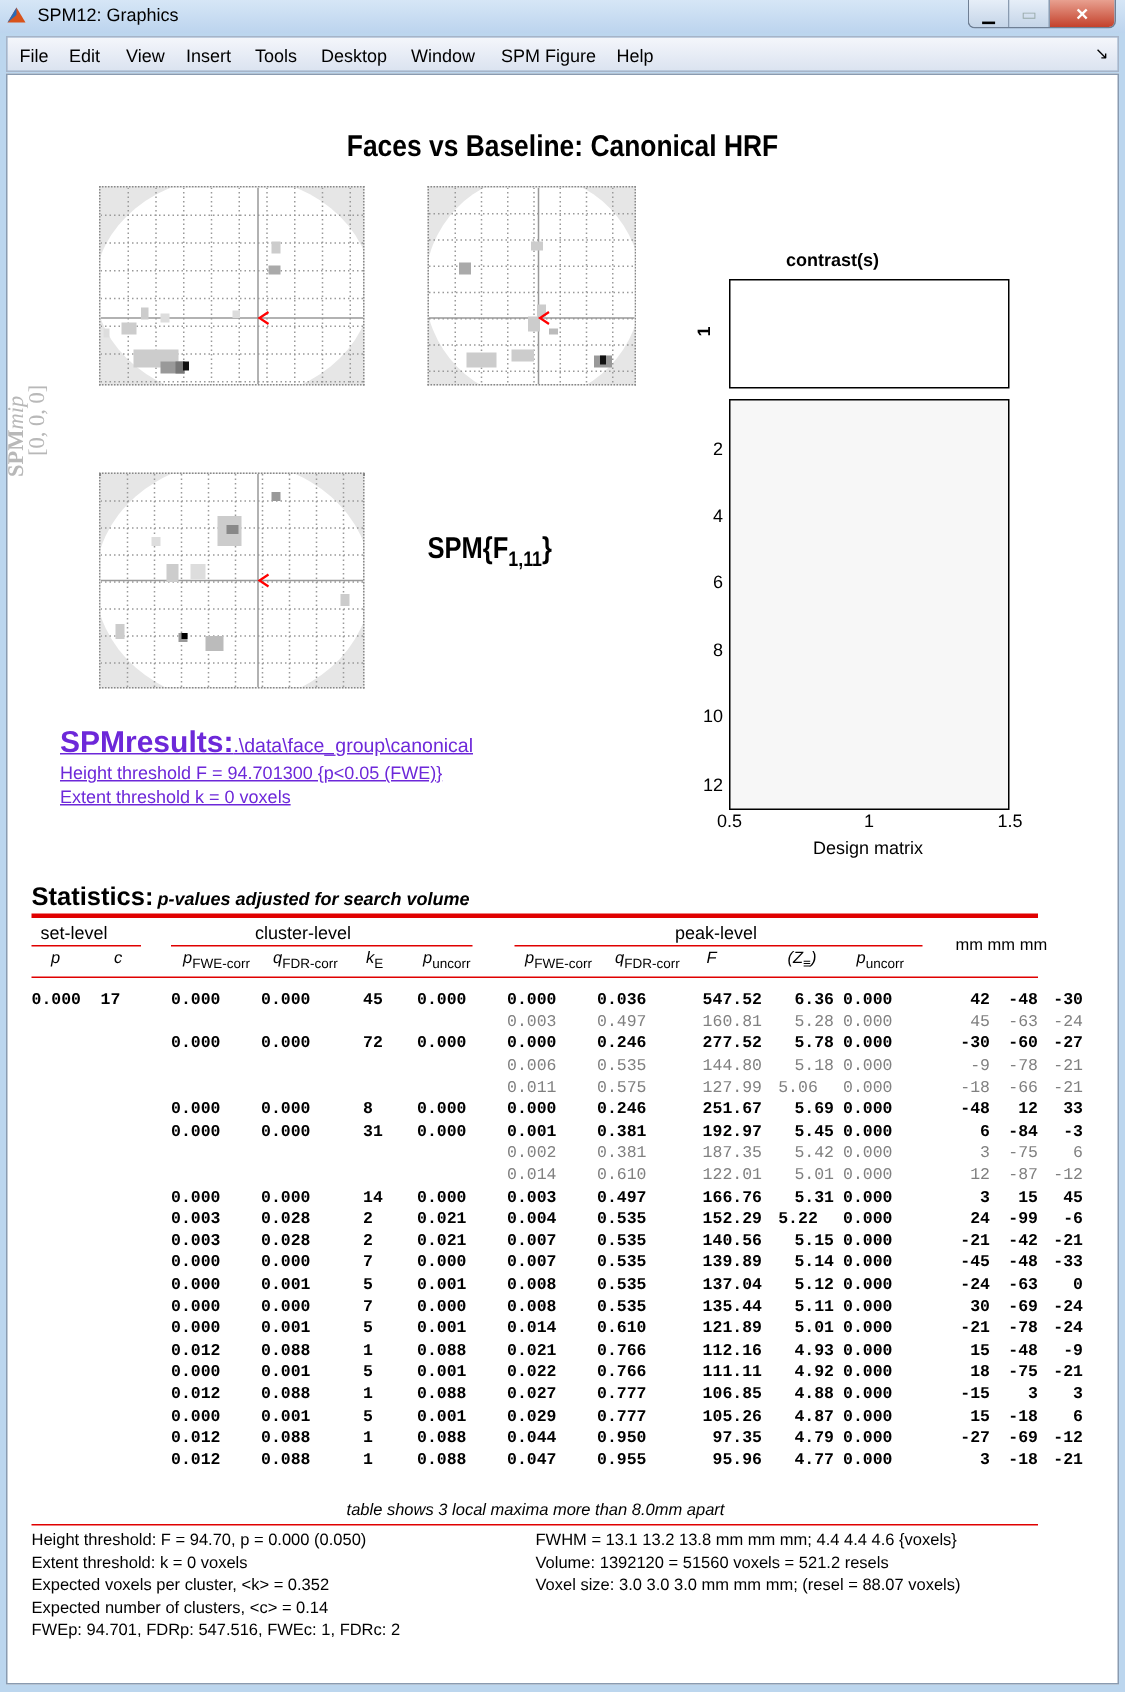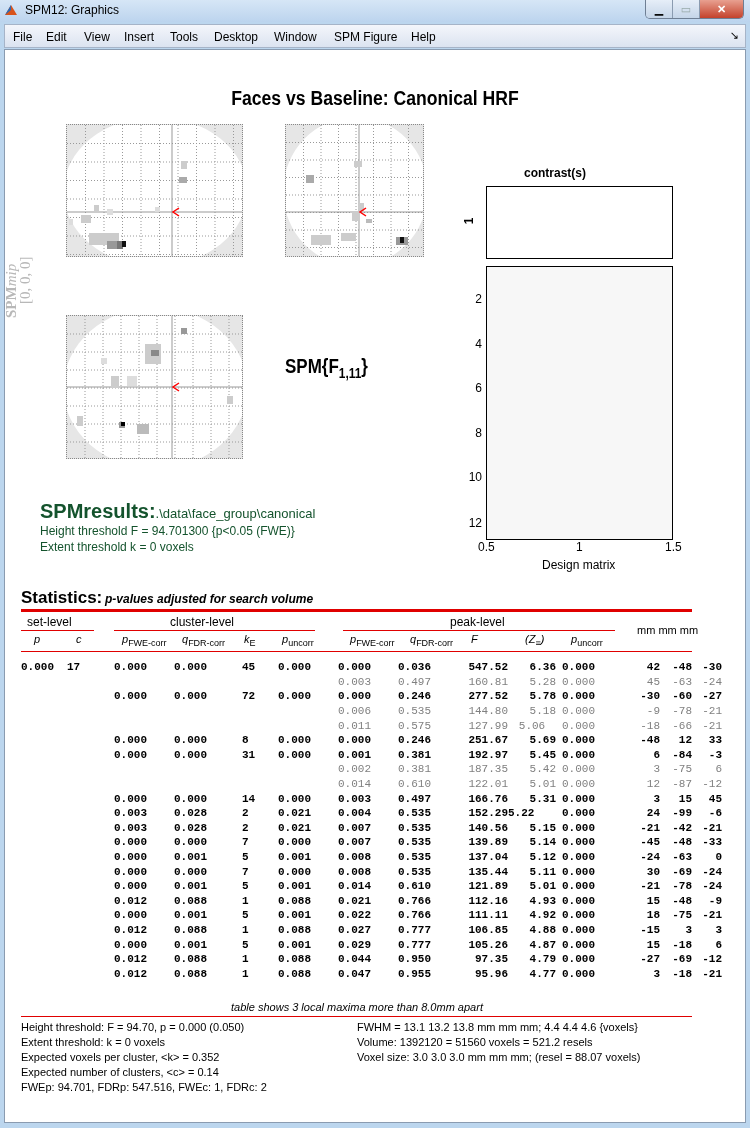--- a/index.html
+++ b/index.html
@@ -16,21 +16,21 @@
   .menubar .menu-item { position:absolute; top:5px; font-size:12px; color:#000; }
   .menubar .dock-icon { position:absolute; right:6px; top:4px; font-size:11px; }
   .canvas { position:absolute; left:4px; top:49px; width:742px; height:1074px; background:#fff; border:1px solid #8a9bb0; box-sizing:border-box; }
   .main-title { position:absolute; left:0; width:750px; top:87px; text-align:center; font-size:20px; font-weight:bold; color:#000; transform:scaleX(0.88); }
   .mip { position:absolute; background:#e6e6e6; border:1px dotted #888; box-sizing:border-box; overflow:hidden; }
   .mip svg { position:absolute; left:0; top:0; }
   .spmmip-label { position:absolute; left:4px; top:318px; transform:rotate(-90deg); transform-origin:left top; font-family:"Liberation Serif", serif; color:#b8b8b8; font-size:15px; white-space:nowrap; line-height:14px; }
   .spmmip-label .big { font-weight:bold; }
   .spmf { position:absolute; left:285px; top:355px; font-size:20px; font-weight:bold; transform:scaleX(0.85); transform-origin:left; }
   .spmf sub { font-size:14px; }
-  .results-block { position:absolute; left:40px; top:500px; color:#14532d; }
+  .results-block { position:absolute; left:40px; top:484px; color:#6d28d9;text-decoration:underline; }
   .results-block .r-title { font-size:20px; font-weight:bold; }
   .results-block .r-path { font-size:13px; }
   .results-block .r-line { font-size:12px; line-height:16px; }
   .contrast-title { position:absolute; left:524px; top:166px; font-size:12px; font-weight:bold; }
   .contrast-box { position:absolute; left:486px; top:186px; width:187px; height:73px; border:1px solid #000; box-sizing:border-box; background:#fff; }
   .contrast-1 { position:absolute; left:466px; top:214px; font-size:12px; font-weight:bold; transform:rotate(-90deg); }
   .dm-box { position:absolute; left:486px; top:266px; width:187px; height:274px; border:1px solid #000; box-sizing:border-box; background:#f7f7f7; }
   .ytick { position:absolute; font-size:12px; text-align:right; width:20px; }
   .xtick { position:absolute; top:540px; font-size:12px; }
   .dm-label { position:absolute; left:542px; top:558px; font-size:12px; }
@@ -411,21 +411,21 @@
       <tr class="bold">
         <td style="width: 46px;"></td>
         <td style="width: 47px;"></td>
         <td style="width: 60px;">0.003</td>
         <td style="width: 68px;">0.028</td>
         <td style="width: 36px;">2</td>
         <td style="width: 60px;">0.021</td>
         <td style="width: 60px;">0.004</td>
         <td style="width: 52px;">0.535</td>
         <td style="width: 58px; text-align: right;">152.29</td>
-        <td style="width: 48px; text-align: left; padding-right: 6px;">5.22</td>
+        <td style="width: 48px; text-align: center; padding-right: 6px;">5.22</td>
         <td style="width: 68px;">0.000</td>
         <td style="width: 30px; text-align: right;">24</td>
         <td style="width: 32px; text-align: right; margin-left: 36px;">-99</td>
         <td style="width: 30px; text-align: right;">-6</td>
       </tr>
       <tr class="bold">
         <td style="width: 46px;"></td>
         <td style="width: 47px;"></td>
         <td style="width: 60px;">0.003</td>
         <td style="width: 68px;">0.028</td>

